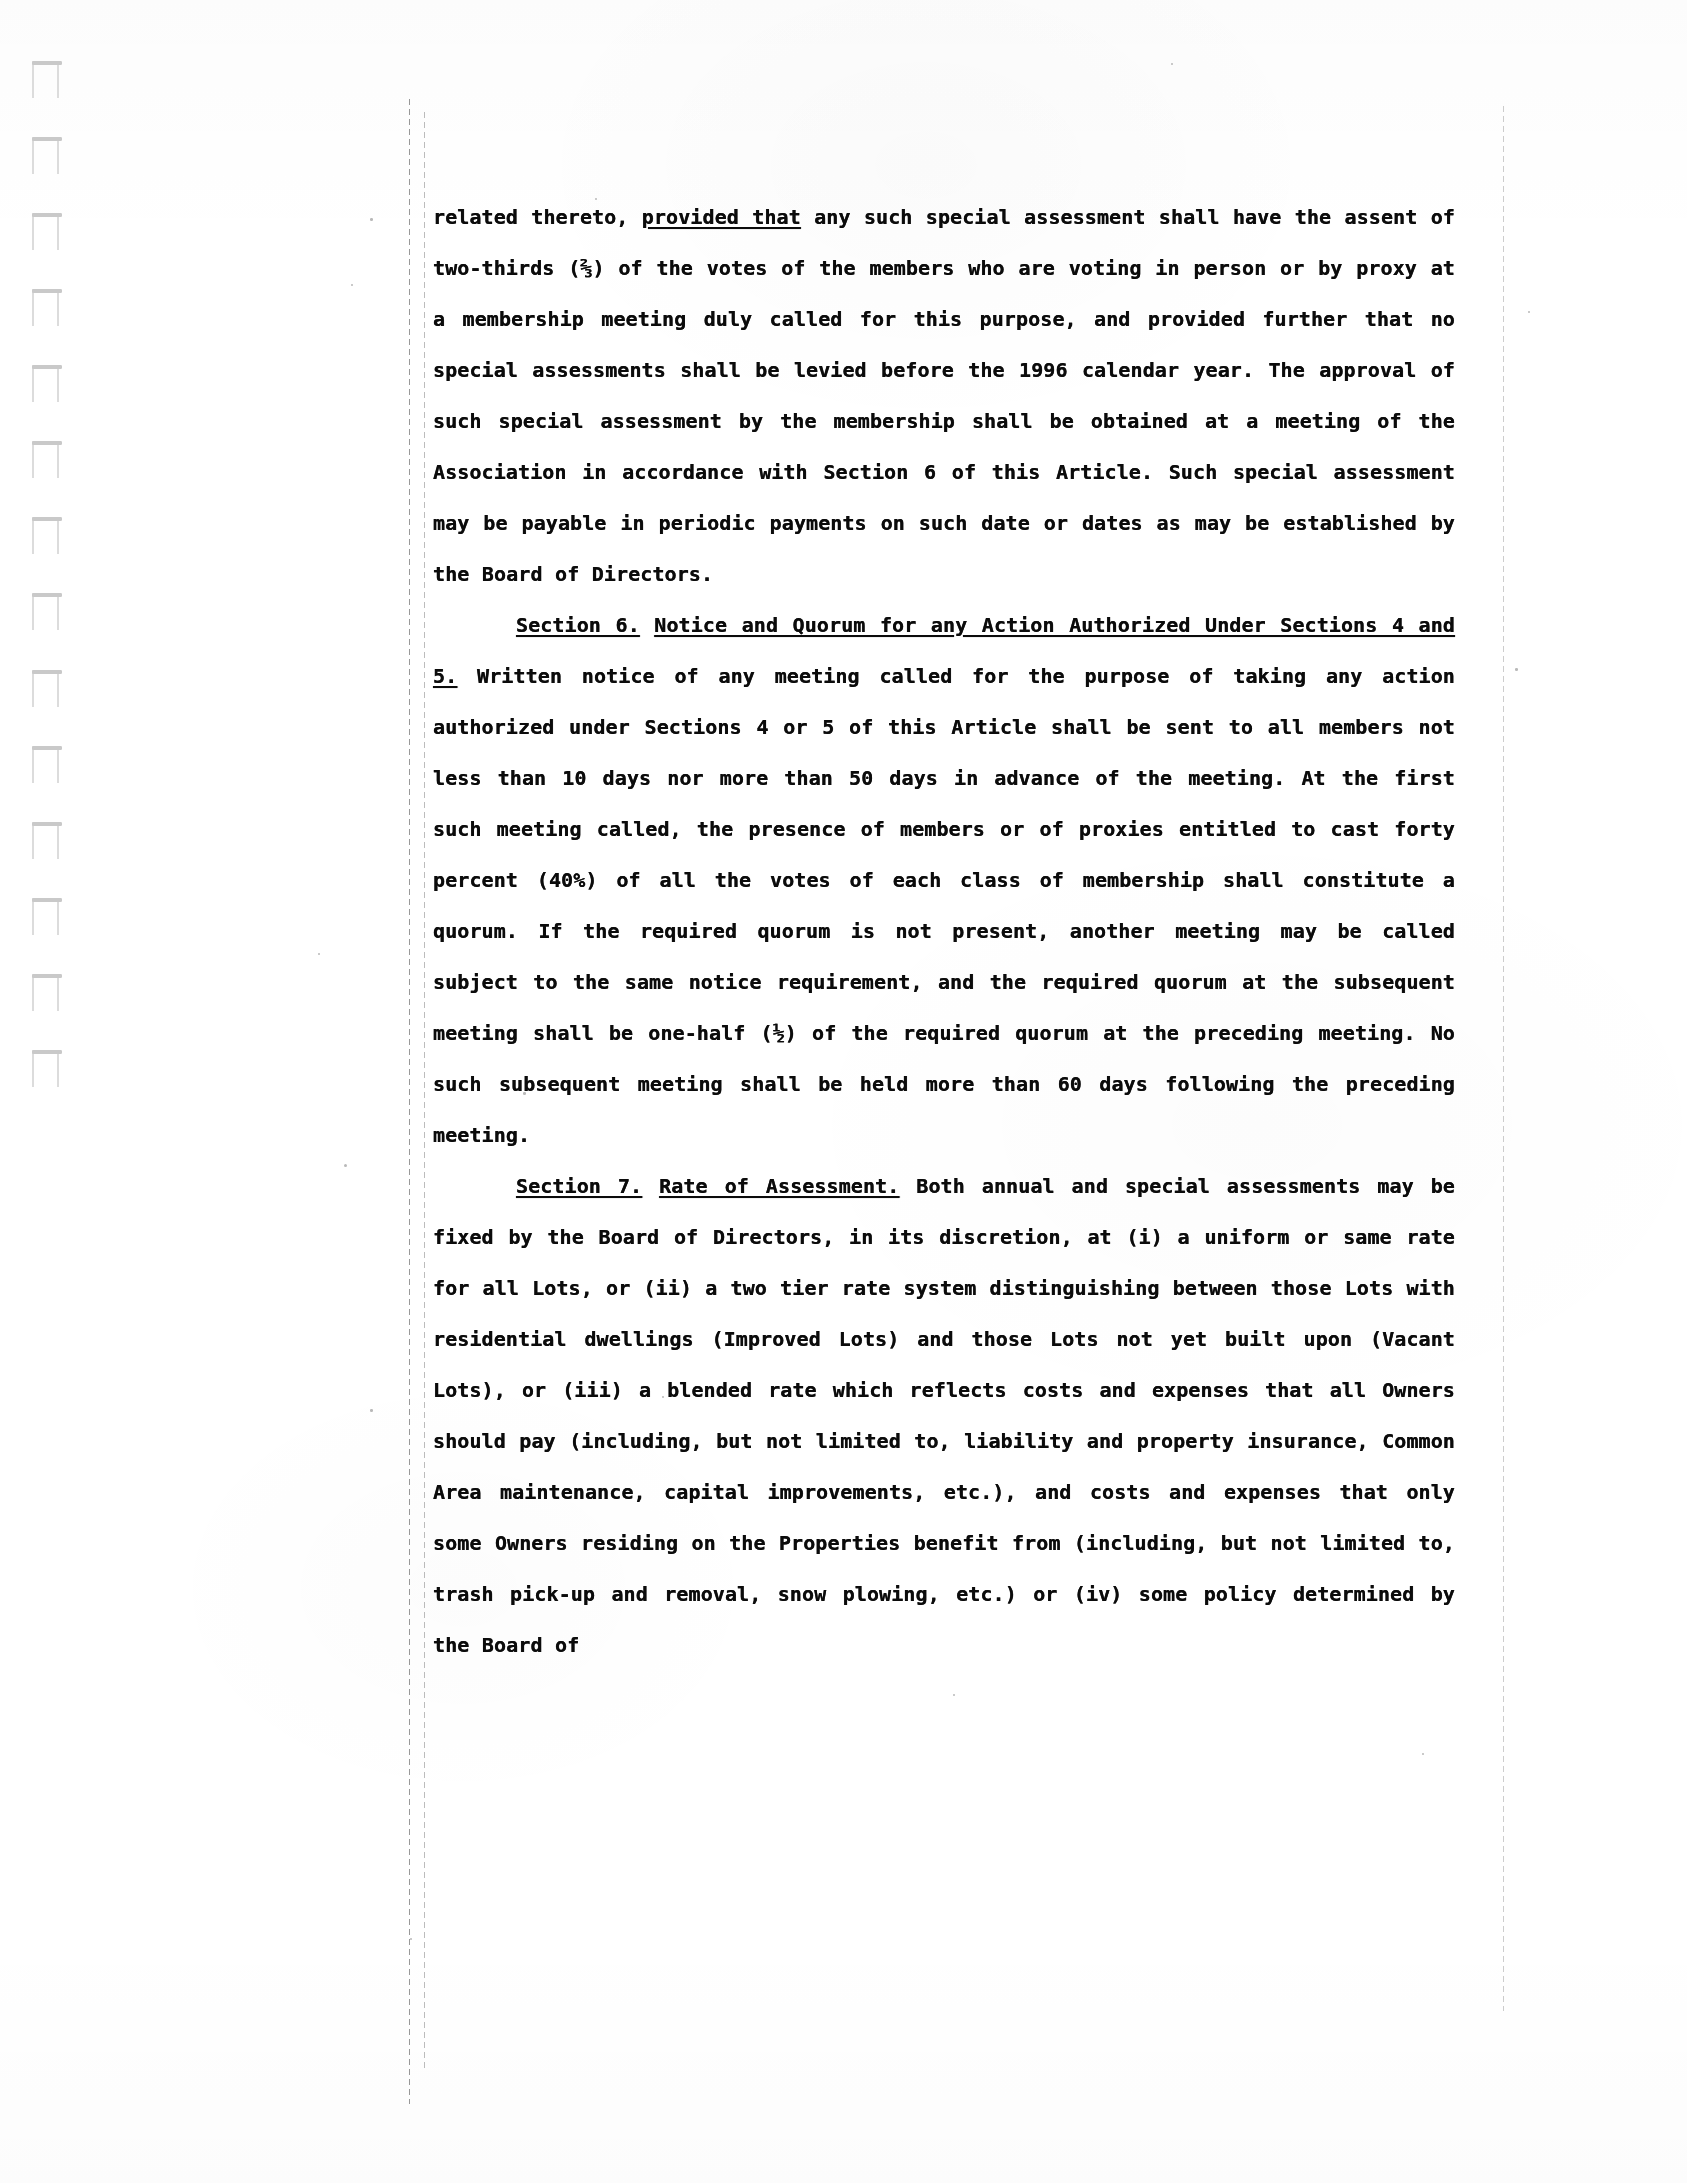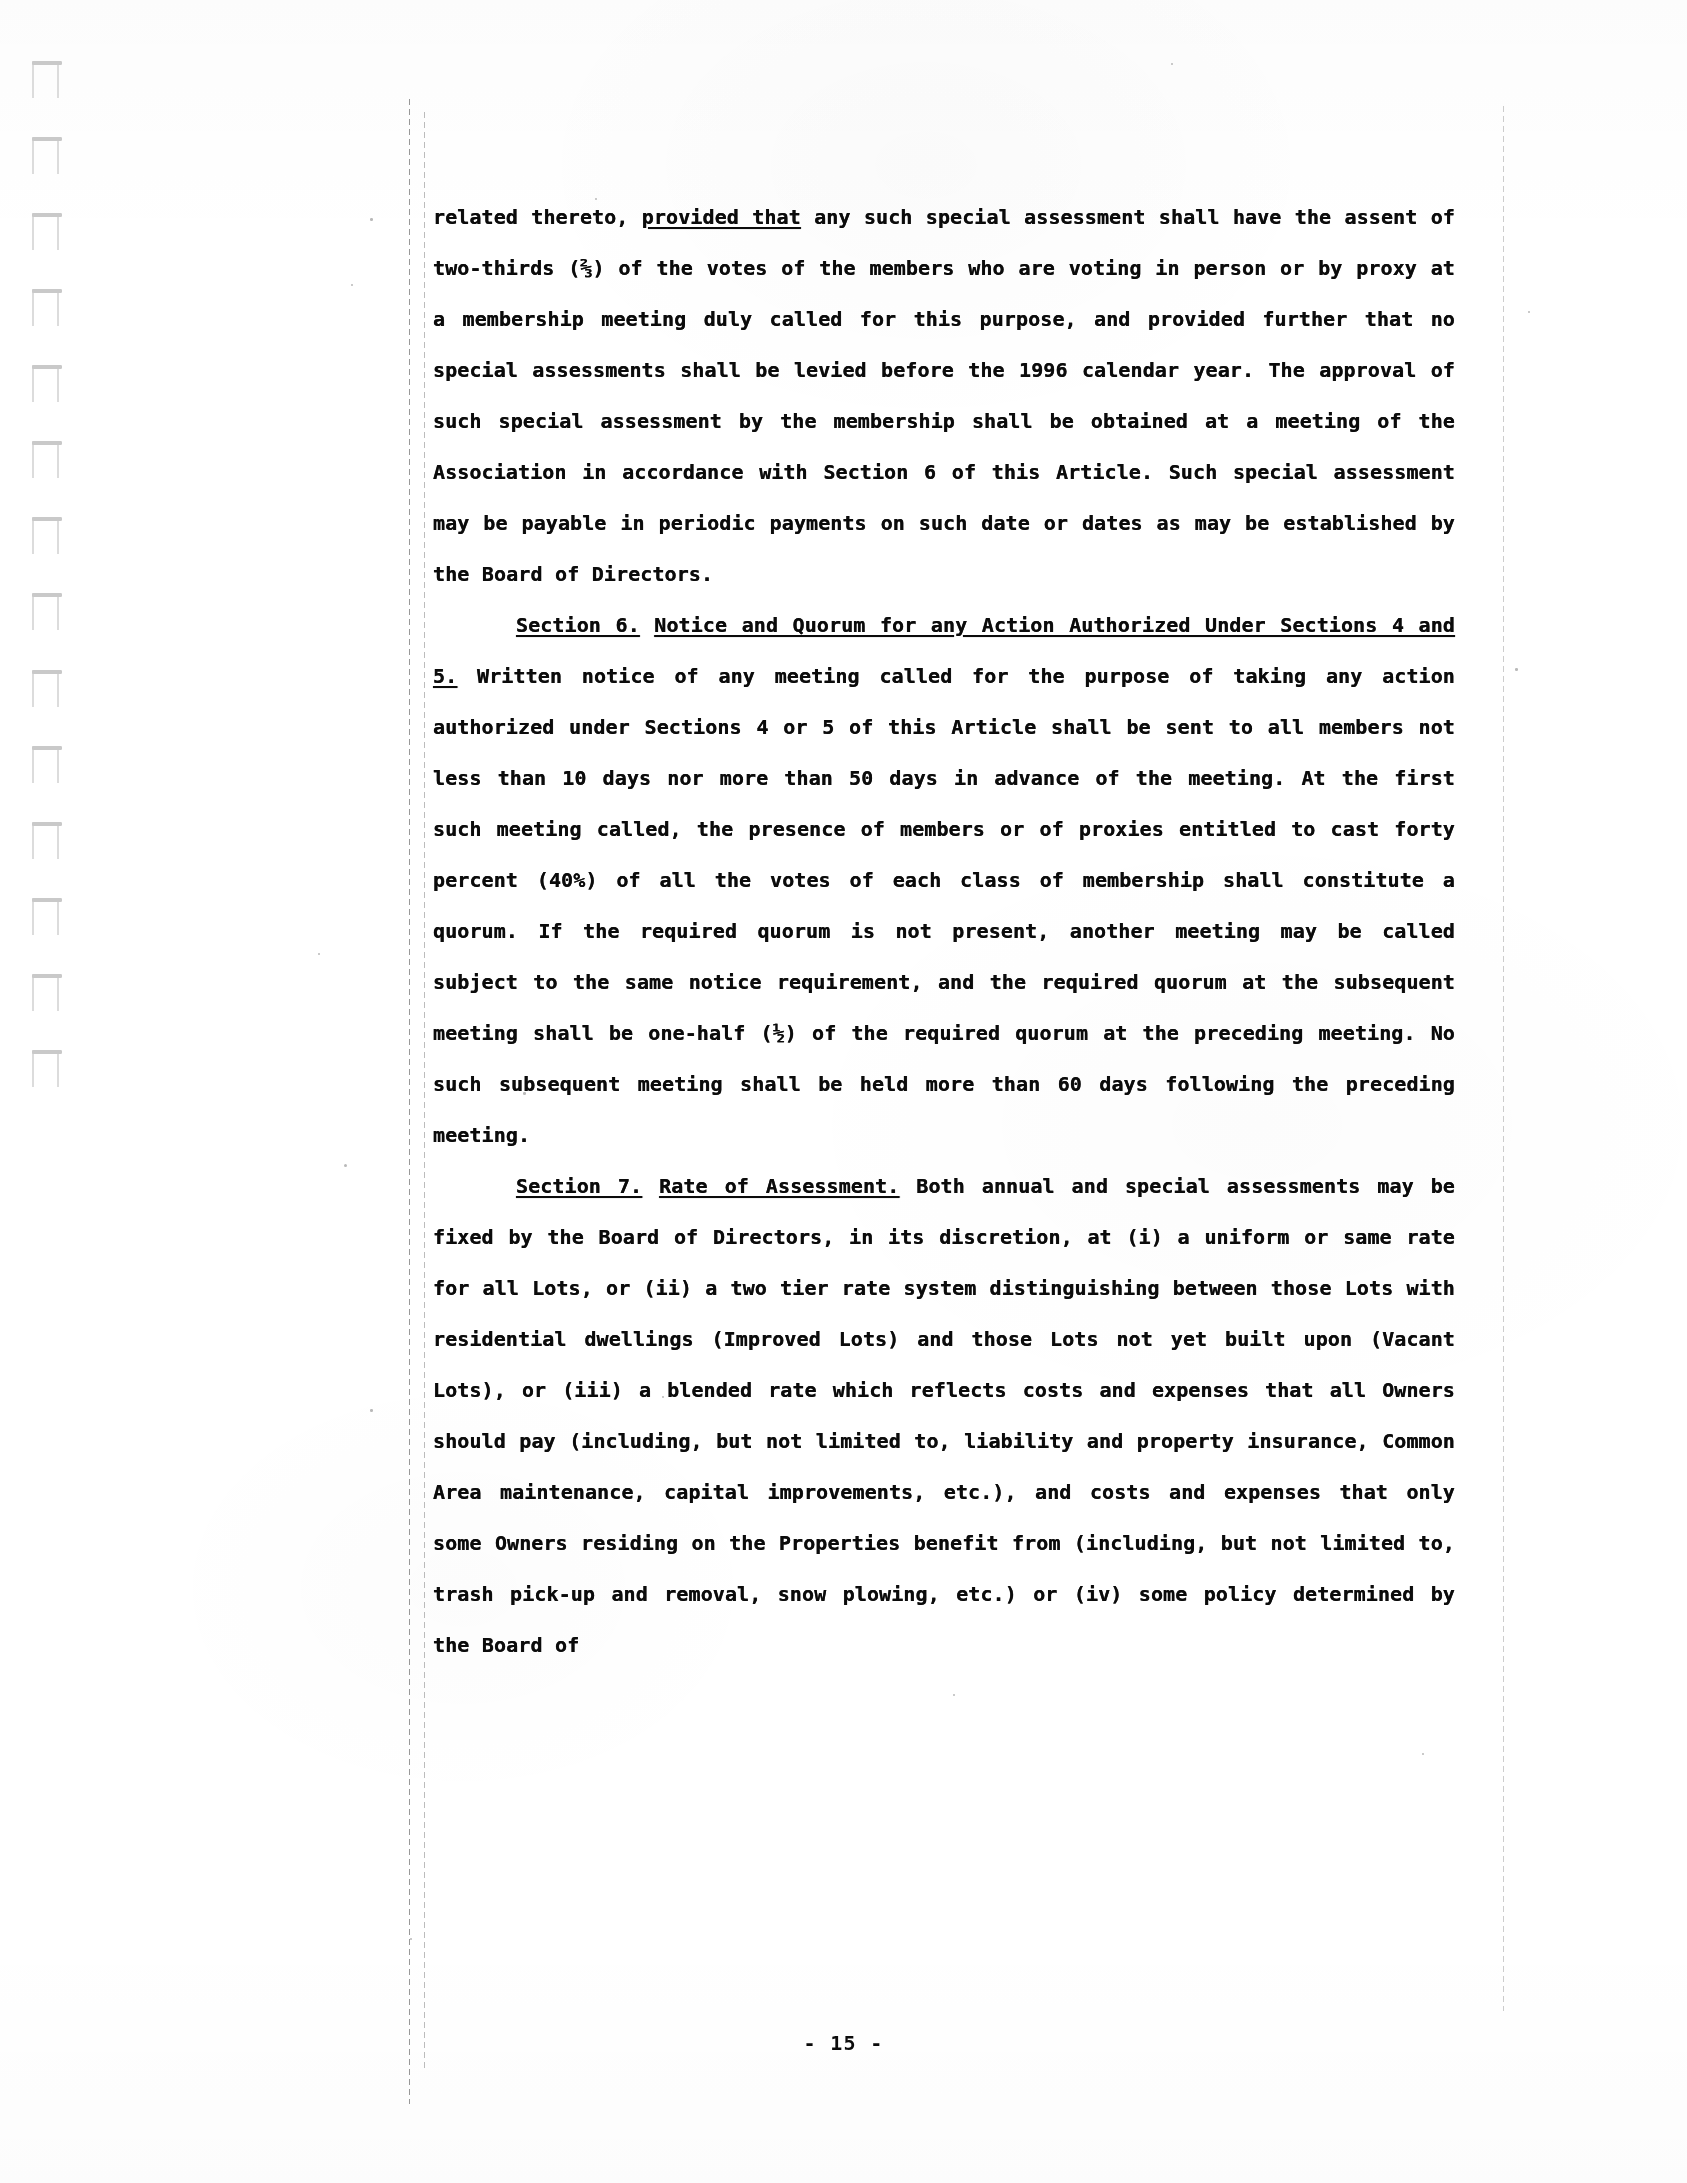--- a/index.html
+++ b/index.html
@@ -155,21 +155,20 @@
   <div class="scan-rule" id="scan-rule-left-outer"></div>
   <div class="scan-rule" id="scan-rule-left-inner"></div>
   <div class="scan-rule" id="scan-rule-right"></div>
 
   <div id="text-column">
       <p class="para ink"><span>related thereto, </span><span class="u">provided that</span><span> any such special assessment shall have the assent of two-thirds (⅔) of the votes of the members who are voting in person or by proxy at a membership meeting duly called for this purpose, and provided further that no special assessments shall be levied before the 1996 calendar year.  The approval of such special assessment by the membership shall be obtained at a meeting of the Association in accordance with Section 6 of this Article.  Such special assessment may be payable in periodic payments on such date or dates as may be established by the Board of Directors.</span></p>
       <p class="para ink indented"><span class="u">Section 6.</span><span>  </span><span class="u">Notice and Quorum for any Action Authorized Under Sections 4 and 5.</span><span>  Written notice of any meeting called for the purpose of taking any action authorized under Sections 4 or 5 of this Article shall be sent to all members not less than 10 days nor more than 50 days in advance of the meeting.  At the first such meeting called, the presence of members or of proxies entitled to cast forty percent (40%) of all the votes of each class of membership shall constitute a quorum.  If the required quorum is not present, another meeting may be called subject to the same notice requirement, and the required quorum at the subsequent meeting shall be one-half (½) of the required quorum at the preceding meeting.  No such subsequent meeting shall be held more than 60 days following the preceding meeting.</span></p>
       <p class="para ink indented"><span class="u">Section 7.</span><span>  </span><span class="u">Rate of Assessment.</span><span>  Both annual and special assessments may be fixed by the Board of Directors, in its discretion, at (i) a uniform or same rate for all Lots, or (ii) a two tier rate system distinguishing between those Lots with residential dwellings (Improved Lots) and those Lots not yet built upon (Vacant Lots), or (iii) a blended rate which reflects costs and expenses that all Owners should pay (including, but not limited to, liability and property insurance, Common Area maintenance, capital improvements, etc.), and costs and expenses that only some Owners residing on the Properties benefit from (including, but not limited to, trash pick-up and removal, snow plowing, etc.) or (iv) some policy determined by the Board of</span></p>
     </div>
 
-  <div id="page-number">- 15 -</div>
 
 <div class="speck" style="left: 370px; top: 218px; width: 2.6px; height: 2.6px;"></div>
     <div class="speck" style="left: 351px; top: 284px; width: 2px; height: 2px;"></div>
     <div class="speck" style="left: 344px; top: 1164px; width: 3.3px; height: 3.3px;"></div>
     <div class="speck" style="left: 370px; top: 1409px; width: 2.6px; height: 2.6px;"></div>
     <div class="speck" style="left: 1515px; top: 668px; width: 2.6px; height: 2.6px;"></div>
     <div class="speck" style="left: 1528px; top: 311px; width: 2px; height: 2px;"></div>
     <div class="speck" style="left: 662px; top: 1396px; width: 2px; height: 2px;"></div>
     <div class="speck" style="left: 953px; top: 1694px; width: 2px; height: 2px;"></div>
     <div class="speck" style="left: 523px; top: 1092px; width: 2.6px; height: 2.6px;"></div>

